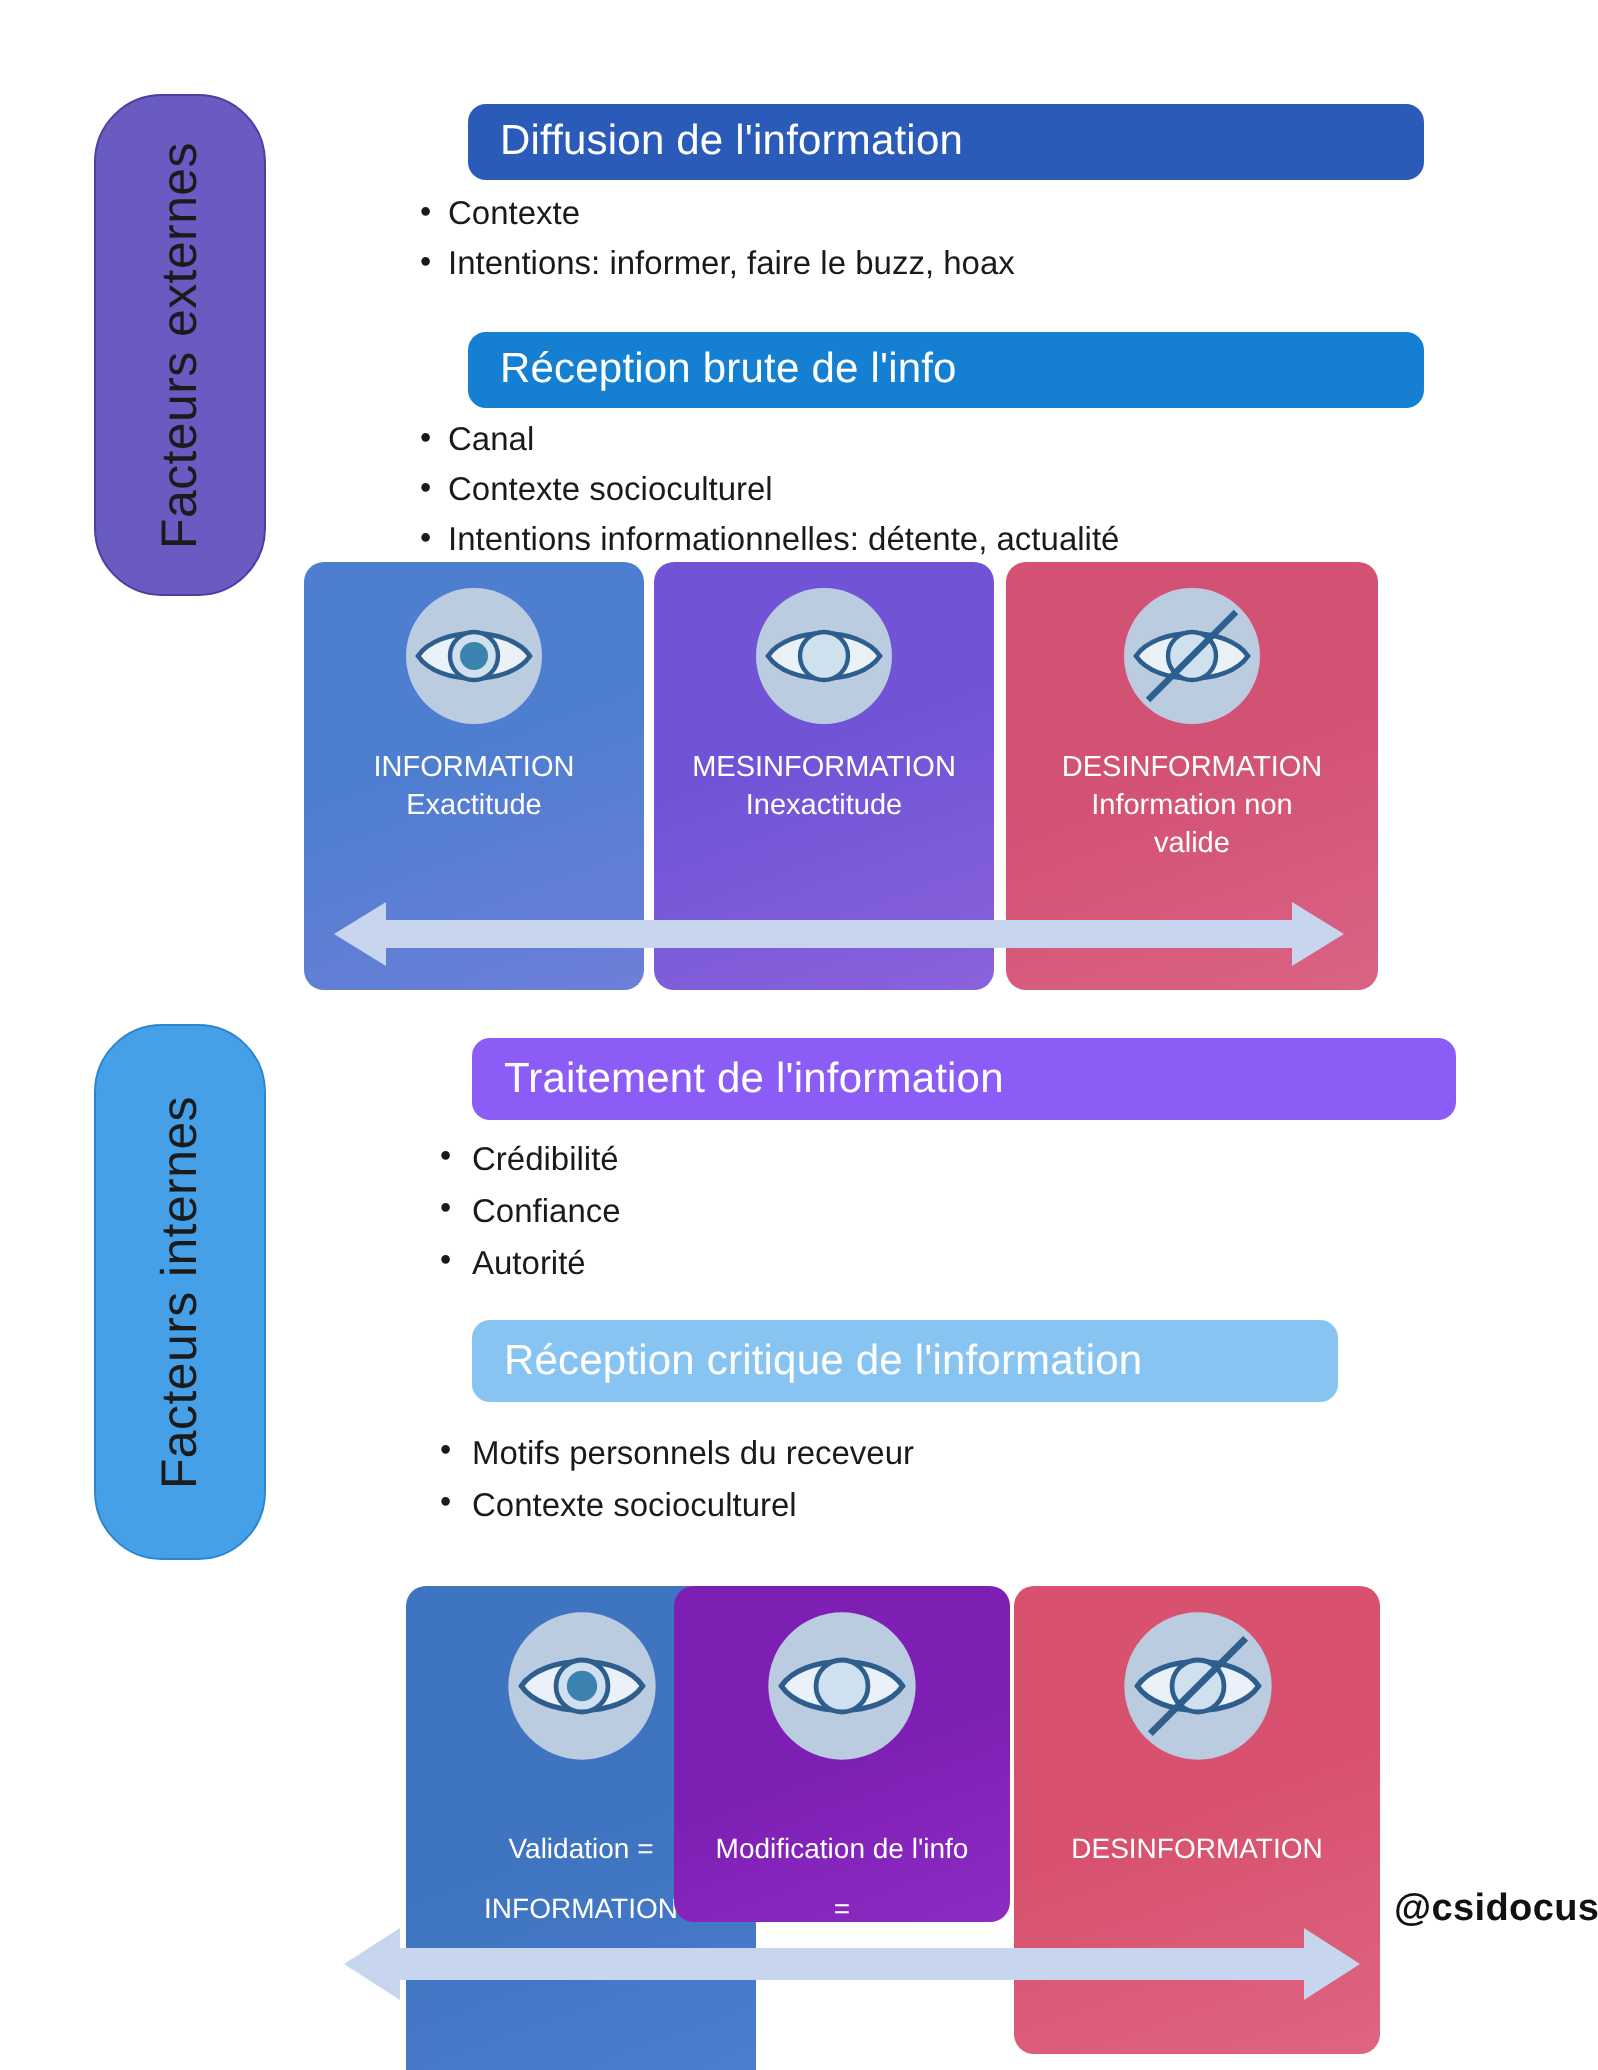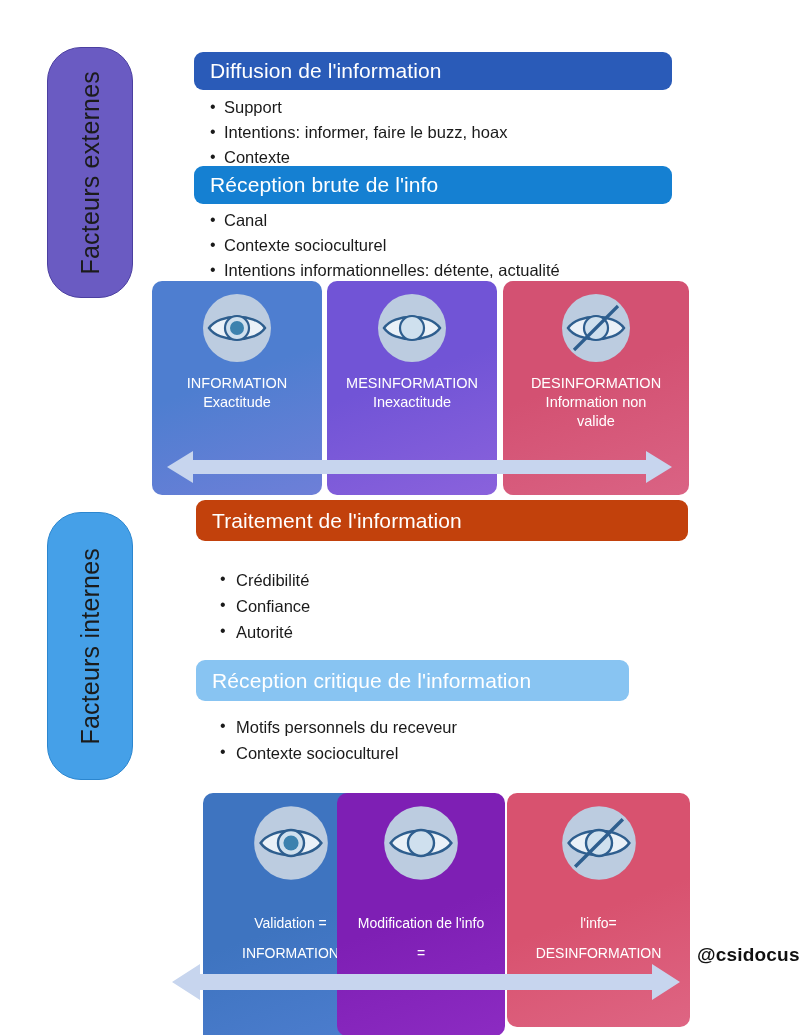--- a/index.html
+++ b/index.html
@@ -20,26 +20,26 @@
     font-size:25px;color:#1b1b1b;letter-spacing:.2px;white-space:nowrap;
   }
   #pill-ext{left:47px;top:47px;width:84px;height:249px;
     background:#6A5BC2;border:1px solid #4b3fa0;}
   #pill-int{left:47px;top:512px;width:84px;height:266px;
     background:#45A0E8;border:1px solid #2b86cf;}
 
   
   .banner{
     position:absolute;border-radius:9px;display:flex;align-items:center;
-    padding-left:16px;box-sizing:border-box;
+    padding-left:16px;box-sizing:border-box;margin-left:40px;
   }
   .banner span{font-size:21px;color:#ffffff;font-weight:400;letter-spacing:.1px;}
   #banner-diffusion{left:194px;top:52px;width:478px;height:38px;background:#2A5BB8;}
   #banner-reception-brute{left:194px;top:166px;width:478px;height:38px;background:#1580D2;}
-  #banner-traitement{left:196px;top:500px;width:492px;height:41px;background:#c2410c;}
+  #banner-traitement{left:196px;top:519px;width:492px;height:41px;background:#8b5cf6;}
   #banner-reception-critique{left:196px;top:660px;width:433px;height:41px;background:#88C4F2;}
 
   
   .bullets{position:absolute;margin:0;padding:0;list-style:none;}
   .bullets li{
     font-size:16.5px;line-height:25px;color:#1a1a1a;white-space:nowrap;
     position:relative;padding-left:14px;
   }
   .bullets li::before{
     content:"\2022";position:absolute;left:0;top:-1px;font-size:16px;color:#1a1a1a;
@@ -63,21 +63,21 @@
   #card-information{left:152px;top:281px;width:170px;height:214px;
     background:linear-gradient(160deg,#4E7ED0 0%,#4E7ED0 45%,#6E7FD8 100%);}
   #card-mesinformation{left:327px;top:281px;width:170px;height:214px;
     background:linear-gradient(160deg,#7154D6 0%,#7154D6 45%,#8A62DC 100%);}
   #card-desinformation{left:503px;top:281px;width:186px;height:214px;
     background:linear-gradient(160deg,#D35172 0%,#D35172 45%,#DA6384 100%);}
 
   
   #card-validation{left:160px;top:793px;width:175px;height:260px;
     background:linear-gradient(160deg,#3E74C0 0%,#3E74C0 50%,#4E7ED0 100%);margin-left:43px;}
-  #card-modification{left:337px;top:793px;width:168px;height:243px;
+  #card-modification{left:337px;top:793px;width:168px;height:168px;
     background:linear-gradient(160deg,#7E1FB4 0%,#7E1FB4 50%,#8C2BC2 100%);}
   #card-manipulation{left:507px;top:793px;width:183px;height:234px;
     background:linear-gradient(160deg,#D8526F 0%,#D8526F 50%,#DE6583 100%);}
 
   #card-validation .labels,#card-modification .labels,#card-manipulation .labels{
     font-size:14px;line-height:30px;margin-top:22px;
   }
 
   
   .arrow{position:absolute;}
@@ -99,23 +99,22 @@
     <span>Facteurs externes</span>
   </div>
   <div class="pill" id="pill-int">
     <span>Facteurs internes</span>
   </div>
 
   <div class="banner" id="banner-diffusion">
     <span>Diffusion de l'information</span>
   </div>
   <ul class="bullets" id="bullets-diffusion">
-    <li>Support</li>
+    <li>Contexte</li>
     <li>Intentions: informer, faire le buzz, hoax</li>
-    <li>Contexte</li>
   </ul>
 
   <div class="banner" id="banner-reception-brute">
     <span>Réception brute de l'info</span>
   </div>
   <ul class="bullets" id="bullets-reception-brute">
     <li>Canal</li>
     <li>Contexte socioculturel</li>
     <li>Intentions informationnelles: détente, actualité</li>
   </ul>
@@ -221,21 +220,20 @@
   <div class="card" id="card-manipulation">
     <div class="icon-wrap">
       <svg width="78" height="78" viewBox="0 0 72 72">
         <circle cx="36" cy="36" r="34" fill="#BCCCE0"></circle>
         <path d="M8 36 C18 21,54 21,64 36 C54 51,18 51,8 36 Z" fill="#EAF1F8" stroke="#2E5E8E" stroke-width="2.4"></path>
         <circle cx="36" cy="36" r="12" fill="#CFE0EE" stroke="#2E5E8E" stroke-width="2.2"></circle>
         <line x1="14" y1="58" x2="58" y2="14" stroke="#2E5E8E" stroke-width="3.2"></line>
       </svg>
     </div>
     <div class="labels">
-      <span class="l">l'info=</span>
       <span class="l">DESINFORMATION</span>
     </div>
   </div>
 
   <div class="arrow" id="arrow-bottom">
     <svg width="508" height="40" viewBox="0 0 508 40" preserveAspectRatio="none">
       <polygon points="0,20 28,2 28,12 480,12 480,2 508,20 480,38 480,28 28,28 28,38" fill="#C7D5EE"></polygon>
     </svg>
   </div>
 

